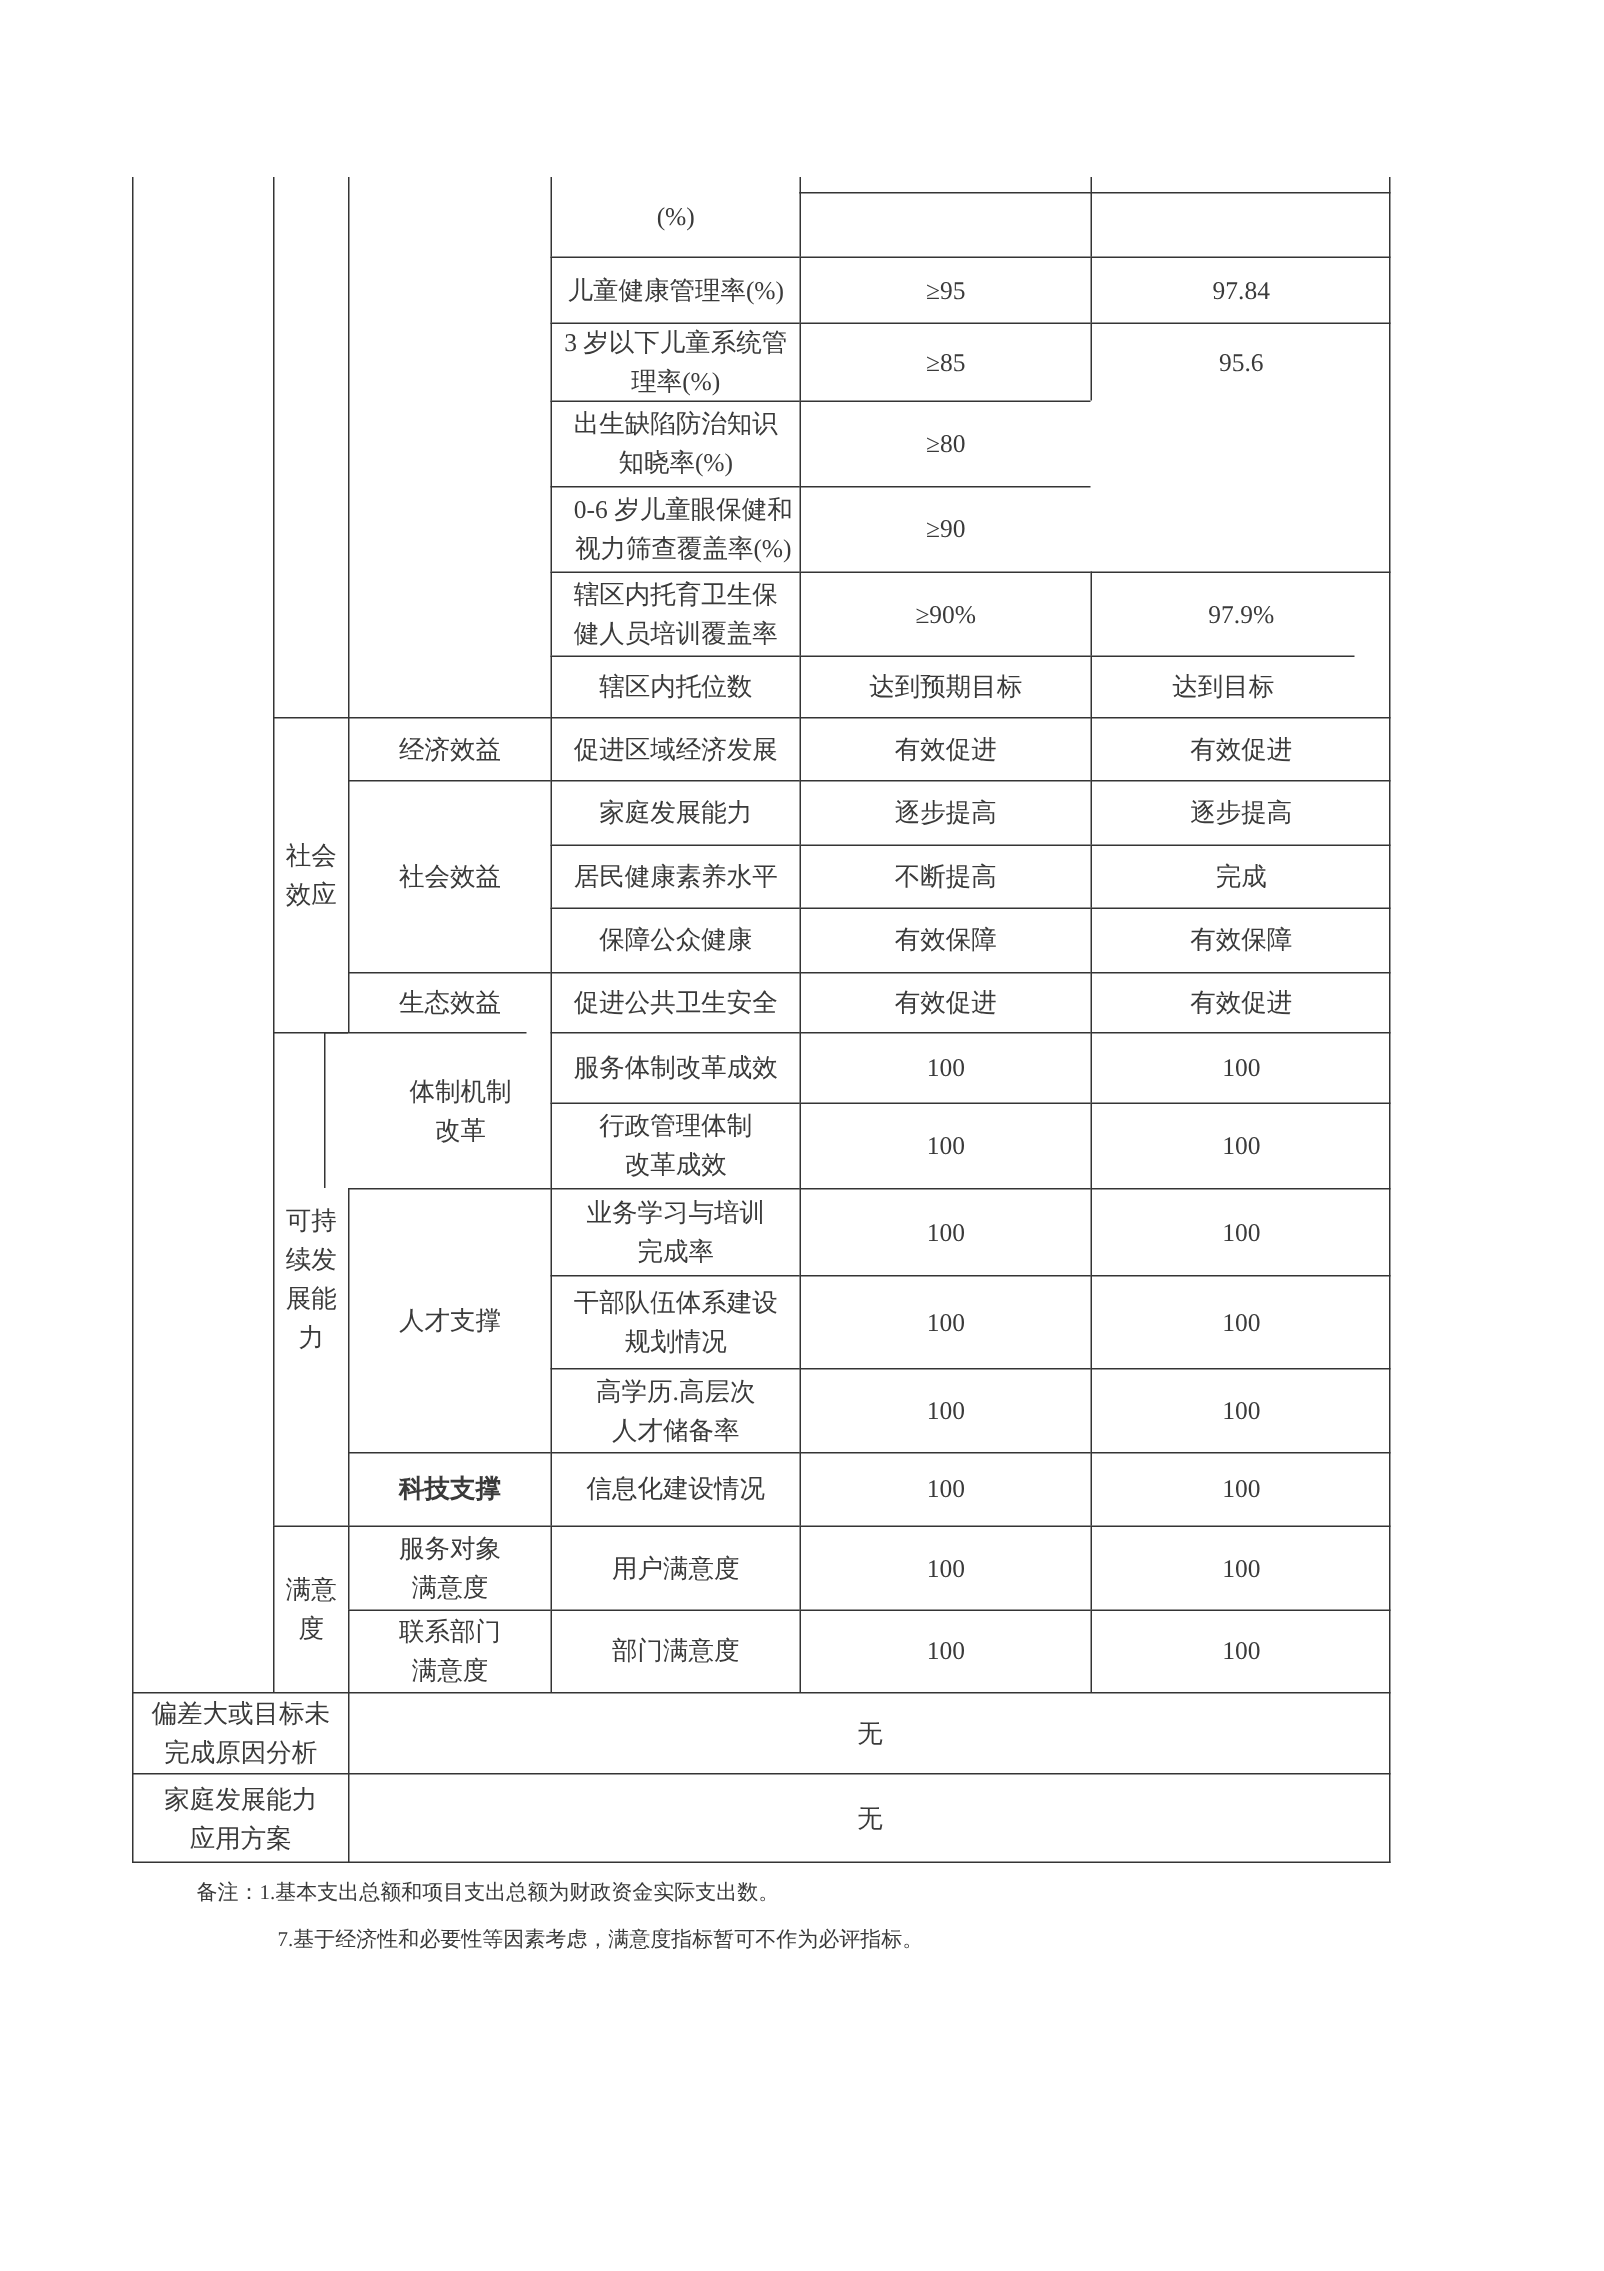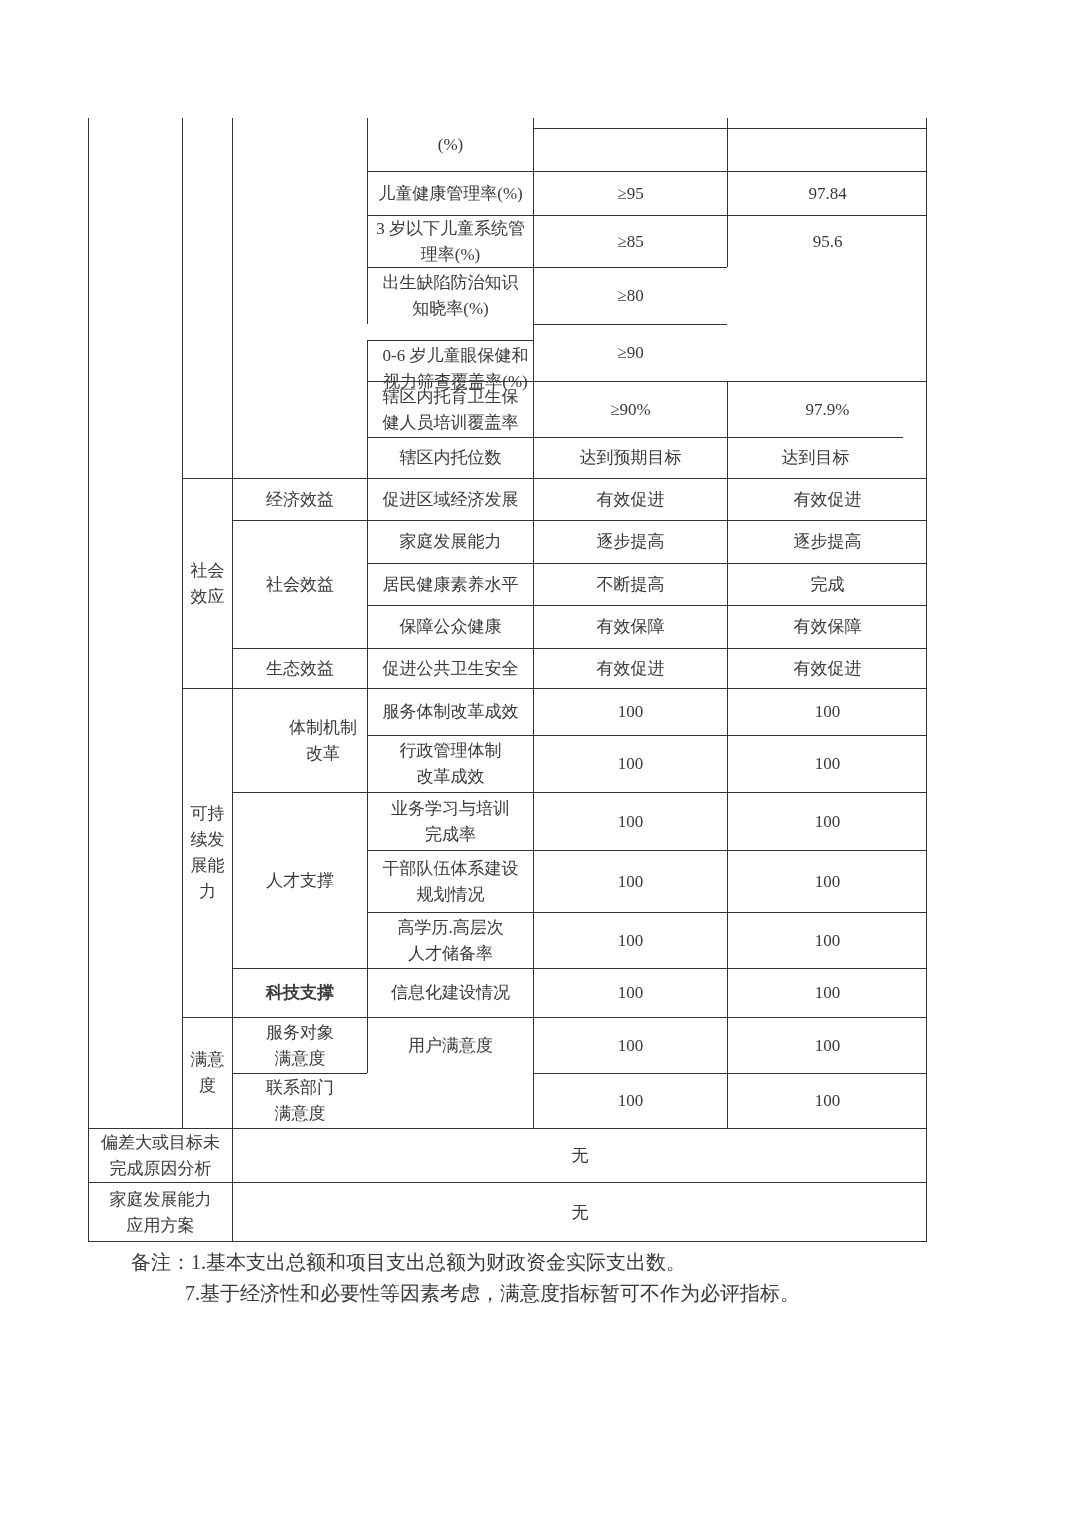--- a/index.html
+++ b/index.html
@@ -19,21 +19,21 @@
     display:flex;align-items:center;justify-content:center;
     text-align:center;
     font-size:17px;line-height:26px;
     white-space:pre-line;
     padding:0 2px;
   }
   .no-top{border-top:none;}
   .vline,.hline{position:absolute;background:#343434;}
   .note{
     position:absolute;
-    font-size:20px;line-height:21px;
+    font-size:14px;line-height:21px;
     white-space:nowrap;
   }
 </style>
 </head>
 <body>
 
 <div class="page">
 
   <div class="vline" style="left:926px;top:118px;width:1px;height:1124px;"></div>
   <div class="hline" style="left:88px;top:1241px;width:839px;height:1px;"></div>
@@ -54,21 +54,21 @@
 
   <div class="c" style="left:367px;top:215px;width:166px;height:52px;">3 岁以下儿童系统管
 理率(%)</div>
   <div class="c" style="left:533px;top:215px;width:194px;height:52px;">≥85</div>
   <div class="c" style="left:727px;top:215px;width:200px;height:52px;">95.6</div>
 
   <div class="c" style="left:367px;top:267px;width:166px;height:57px;">出生缺陷防治知识
 知晓率(%)</div>
   <div class="c" style="left:533px;top:267px;width:194px;height:57px;">≥80</div>
 
-  <div class="c" style="left:367px;top:340px;width:166px;height:57px;padding-left:12px;">0-6 岁儿童眼保健和
+  <div class="c" style="left:367px;top:324px;width:166px;height:57px;padding-left:12px;">0-6 岁儿童眼保健和
 视力筛查覆盖率(%)</div>
   <div class="c" style="left:533px;top:324px;width:194px;height:57px;">≥90</div>
 
   <div class="c" style="left:367px;top:381px;width:166px;height:56px;">辖区内托育卫生保
 健人员培训覆盖率</div>
   <div class="c" style="left:533px;top:381px;width:194px;height:56px;">≥90%</div>
   <div class="c" style="left:727px;top:381px;width:200px;height:56px;">97.9%</div>
 
   <div class="c" style="left:367px;top:437px;width:166px;height:41px;">辖区内托位数</div>
   <div class="c" style="left:533px;top:437px;width:194px;height:41px;">达到预期目标</div>
@@ -97,21 +97,21 @@
   <div class="c" style="left:727px;top:605px;width:200px;height:43px;">有效保障</div>
 
   <div class="c" style="left:367px;top:648px;width:166px;height:40px;">促进公共卫生安全</div>
   <div class="c" style="left:533px;top:648px;width:194px;height:40px;">有效促进</div>
   <div class="c" style="left:727px;top:648px;width:200px;height:40px;">有效促进</div>
 
   <div class="c" style="left:182px;top:688px;width:50px;height:329px;">可持
 续发
 展能
 力</div>
-  <div class="c" style="left:232px;top:688px;width:135px;height:104px;padding-left:48px;">体制机制改革</div>
+  <div class="c" style="left:216px;top:688px;width:135px;height:104px;padding-left:48px;">体制机制改革</div>
   <div class="c" style="left:232px;top:792px;width:135px;height:176px;">人才支撑</div>
   <div class="c" style="left:232px;top:968px;width:135px;height:49px;font-weight:bold;">科技支撑</div>
 
   <div class="c" style="left:367px;top:688px;width:166px;height:47px;">服务体制改革成效</div>
   <div class="c" style="left:533px;top:688px;width:194px;height:47px;">100</div>
   <div class="c" style="left:727px;top:688px;width:200px;height:47px;">100</div>
 
   <div class="c" style="left:367px;top:735px;width:166px;height:57px;">行政管理体制
 改革成效</div>
   <div class="c" style="left:533px;top:735px;width:194px;height:57px;">100</div>
@@ -140,20 +140,21 @@
 度</div>
   <div class="c" style="left:232px;top:1017px;width:135px;height:56px;">服务对象
 满意度</div>
   <div class="c" style="left:232px;top:1073px;width:135px;height:55px;">联系部门
 满意度</div>
 
   <div class="c" style="left:367px;top:1017px;width:166px;height:56px;">用户满意度</div>
   <div class="c" style="left:533px;top:1017px;width:194px;height:56px;">100</div>
   <div class="c" style="left:727px;top:1017px;width:200px;height:56px;">100</div>
 
+  <div class="c" style="left:367px;top:1073px;width:166px;height:55px;">部门满意度</div>
   <div class="c" style="left:533px;top:1073px;width:194px;height:55px;">100</div>
   <div class="c" style="left:727px;top:1073px;width:200px;height:55px;">100</div>
 
   <div class="c" style="left:88px;top:1128px;width:144px;height:54px;">偏差大或目标未
 完成原因分析</div>
   <div class="c" style="left:232px;top:1128px;width:695px;height:54px;">无</div>
 
   <div class="c" style="left:88px;top:1182px;width:144px;height:60px;">家庭发展能力
 应用方案</div>
   <div class="c" style="left:232px;top:1182px;width:695px;height:60px;">无</div>

